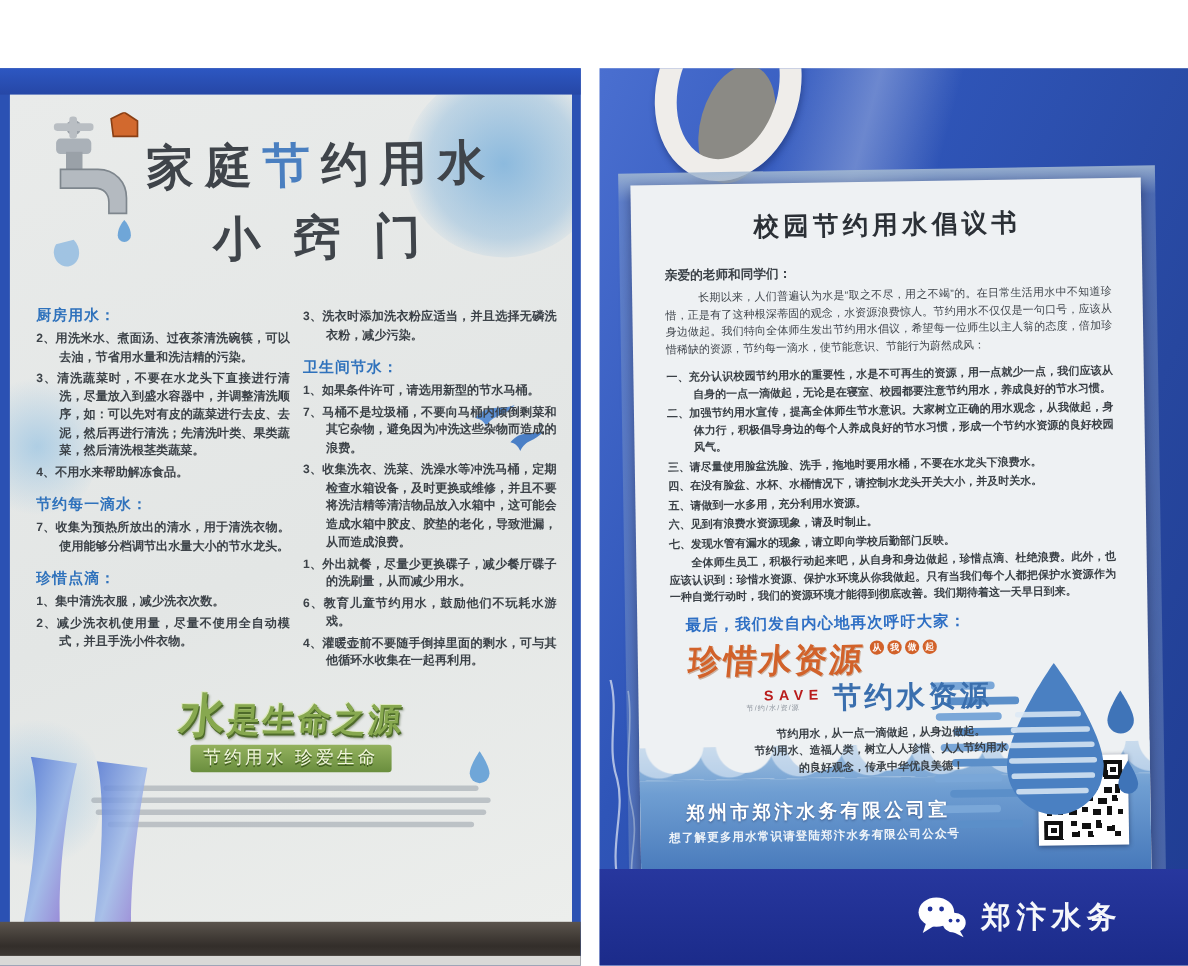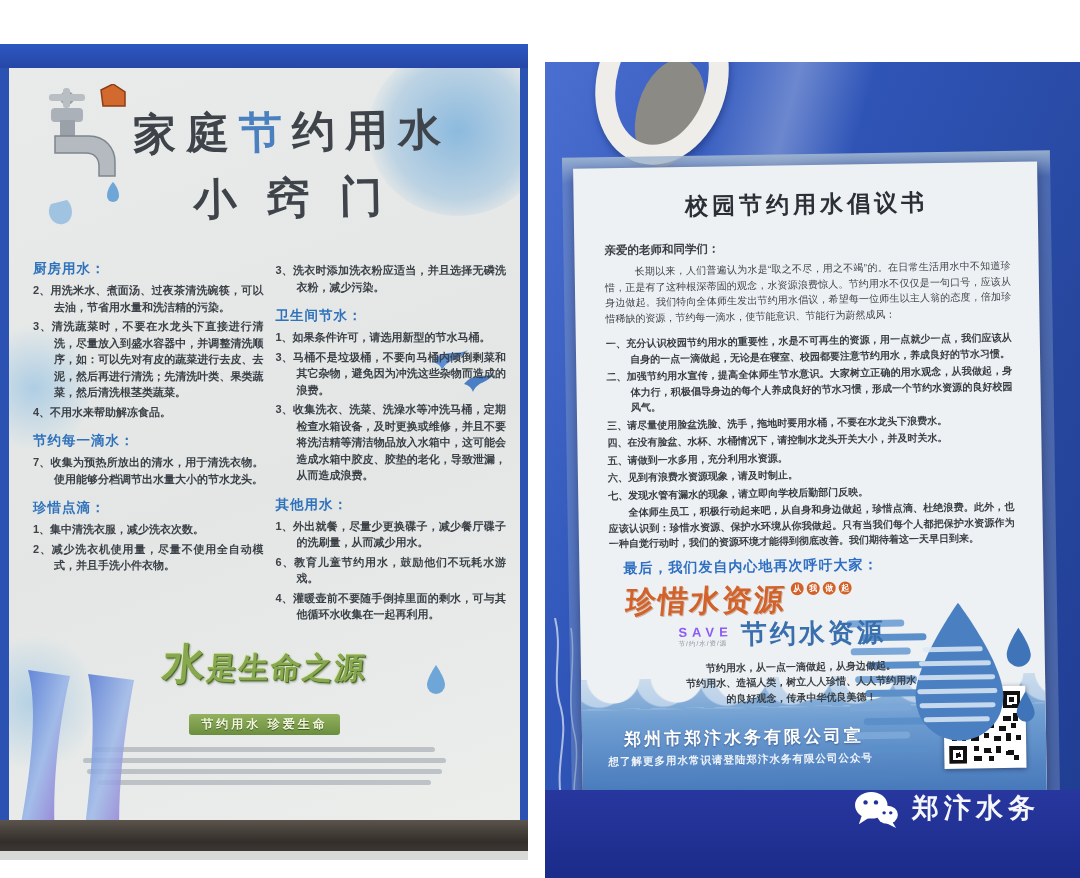--- a/index.html
+++ b/index.html
@@ -1,21 +1,21 @@
 <!DOCTYPE html>
 <html><head>
 <meta charset="utf-8">
 <style>
   html,body{margin:0;padding:0;background:#ffffff;}
   *{box-sizing:border-box;}
   body{font-family:"Liberation Sans","DejaVu Sans",sans-serif;}
   .canvas{position:relative;width:1080px;height:878px;background:#ffffff;overflow:hidden;}
 
   
-  .photo-left{position:absolute;left:0;top:44px;width:528px;height:816px;background:#2b51b3;overflow:hidden;}
+  .photo-left{position:absolute;left:0;top:62px;width:528px;height:816px;background:#2b51b3;overflow:hidden;}
   .lp-topbar{position:absolute;left:0;top:0;width:100%;height:24px;background:linear-gradient(180deg,#2d57c2,#2647a6);}
   .lp-paper{position:absolute;left:9px;right:8px;top:24px;height:754px;background:linear-gradient(160deg,#e9ebea 0%,#e3e6e5 55%,#eceeec 100%);overflow:hidden;}
   .lp-blob{position:absolute;right:-28px;top:-22px;width:180px;height:170px;border-radius:50%;
     background:radial-gradient(circle,rgba(110,170,218,.75) 0%,rgba(110,170,218,.35) 55%,rgba(110,170,218,0) 75%);}
   .lp-blob2{position:absolute;left:-30px;top:250px;width:110px;height:140px;border-radius:50%;
     background:radial-gradient(circle,rgba(120,180,225,.5),rgba(120,180,225,0) 70%);}
   .lp-blob3{position:absolute;left:-36px;top:560px;width:120px;height:150px;border-radius:50%;
     background:radial-gradient(circle,rgba(120,180,225,.45),rgba(120,180,225,0) 70%);}
   .lp-faucet{position:absolute;left:12px;top:16px;}
   .lp-birds{position:absolute;right:16px;top:272px;}
@@ -29,21 +29,21 @@
   .sec-heading{font-size:13.5px;font-weight:800;color:#2f72bc;letter-spacing:1px;margin:12px 0 4px;}
   .sec-items div, .cont-item{font-size:11px;line-height:1.5;font-weight:600;color:#3c4248;
     padding-left:1.9em;text-indent:-1.9em;margin-bottom:3px;text-align:justify;}
   .cont-item{margin-top:14px;}
   .lp-logo{position:relative;text-align:center;margin-top:10px;z-index:2;}
   .lp-logo .main{display:inline-block;font-size:30px;font-weight:900;color:#87a84f;transform:skewX(-5deg);
     letter-spacing:2px;text-shadow:1px 1px 0 #4e6b2a,-1px -1px 0 #dde8bf,2px 2px 2px rgba(40,60,20,.45);}
   .lp-logo .main .first{font-size:42px;}
   .lp-logo .sub{display:block;margin-top:-2px;}
   .lp-logo .sub span{display:inline-block;background:linear-gradient(180deg,#93b15e,#6a8e3e);color:#f3f7df;
-    font-size:12px;font-weight:700;letter-spacing:3px;padding:2px 12px;border-radius:3px;text-shadow:0 1px 0 #3f5a20;margin-top:24px;}
+    font-size:16px;font-weight:400;letter-spacing:3px;padding:2px 12px;border-radius:3px;text-shadow:0 1px 0 #3f5a20;}
   .fineprint{margin:12px auto 0;width:370px;}
   .fineprint .bar{height:5px;margin:6px auto;border-radius:3px;background:#99a1aa;opacity:.55;filter:blur(.4px);}
   .lp-hands{position:absolute;left:4px;bottom:10px;z-index:3;}
   .lp-drop{position:absolute;right:72px;top:596px;}
   .ground{position:absolute;left:0;right:0;bottom:0;height:40px;z-index:4;
     background:linear-gradient(180deg,#5b544d 0%,#332e2a 55%,#45413c 100%);}
   .ground-light{position:absolute;left:0;right:0;bottom:0;height:9px;background:#d9d9d7;z-index:5;}
 
   
   .photo-right{position:absolute;left:545px;top:62px;width:535px;height:816px;overflow:hidden;
@@ -67,43 +67,43 @@
   .rp-closing{font-size:10px;line-height:1.55;color:#3a4046;text-indent:2em;margin:2px 0 0;text-align:justify;font-weight:600;}
   .rp-appeal{color:#2e6fc4;font-weight:800;font-size:14px;margin:8px 0 0 14px;letter-spacing:1px;}
   .slogan{position:relative;margin-top:4px;padding-left:16px;z-index:3;}
   .slogan .row1 .orange{display:inline-block;font-size:30px;font-weight:900;color:#d2622a;
     transform:skewX(-6deg);letter-spacing:2px;text-shadow:1px 1px 0 rgba(140,60,10,.35);}
   .badges{display:inline-flex;gap:3px;vertical-align:18px;margin-left:5px;}
   .badges span{width:13px;height:13px;border-radius:50%;background:#d2622a;color:#fff;font-size:8px;
     line-height:13px;text-align:center;font-weight:700;}
   .slogan .row2{margin-top:-4px;padding-left:52px;display:flex;align-items:flex-end;}
   .save-wrap{display:inline-block;margin-right:8px;padding-bottom:4px;}
-  .save-label{font-size:13px;font-weight:800;letter-spacing:5px;color:#8b5cf6;display:block;}
+  .save-label{font-size:13px;font-weight:800;letter-spacing:5px;color:#b91c1c;display:block;margin-left:16px;}
   .save-sub{font-size:6.5px;color:#8b929b;letter-spacing:1px;display:block;}
   .slogan .blue{font-size:26px;font-weight:900;color:#3a6fae;letter-spacing:3px;}
   .dropart{position:absolute;right:8px;top:438px;z-index:2;}
   .rp-caption{margin-top:8px;width:320px;margin-left:30px;text-align:center;font-size:10px;font-weight:700;
     line-height:1.55;color:#3a4046;position:relative;z-index:3;}
   .waveband{position:absolute;left:0;right:0;bottom:0;height:118px;
     background:linear-gradient(180deg,#9dbede 0%,#6f9ed2 35%,#4678ba 100%);}
   .scallop2{position:absolute;top:0;left:-14px;right:0;height:30px;background-repeat:repeat-x;
     background-image:radial-gradient(circle at 32px 0px,rgba(255,255,255,.45) 0 27px,rgba(0,0,0,0) 28px);
     background-size:64px 30px;}
   .scallop1{position:absolute;top:-1px;left:0;right:0;height:30px;background-repeat:repeat-x;
     background-image:radial-gradient(circle at 32px -2px,#eef1f3 0 26px,rgba(0,0,0,0) 27px);
     background-size:64px 30px;}
   .band-publisher{margin:48px 0 0 42px;font-size:17px;letter-spacing:3px;color:#ffffff;font-weight:800;
     text-shadow:0 1px 2px rgba(0,0,40,.35);}
   .band-note{margin:4px 0 0 26px;font-size:10.5px;color:#eef3f8;font-weight:600;letter-spacing:1px;}
   .qr{position:absolute;right:20px;bottom:24px;width:82px;height:82px;background:#ffffff;padding:5px;
     box-shadow:0 1px 5px rgba(0,0,30,.45);}
   .lineart{position:absolute;left:2px;top:556px;opacity:.85;}
   .navy{position:absolute;left:0;right:0;bottom:0;height:88px;z-index:6;
-    background:linear-gradient(180deg,#27379e,#1b2b8a);display:flex;
-    justify-content:flex-end;padding-right:40px;gap:13px;}
+    background:linear-gradient(180deg,#27379e,#1b2b8a);display:flex;align-items:center;
+    justify-content:flex-end;padding-right:60px;gap:13px;}
   .wm-text{color:#f5f7fa;font-size:27px;font-weight:700;letter-spacing:5px;}
 </style>
 </head>
 <body>
 
 <div class="canvas">
 
   <div class="photo-left">
     <div class="lp-topbar"></div>
 
@@ -152,24 +152,23 @@
           <div class="sec-items">
               <div>1、集中清洗衣服，减少洗衣次数。</div>
               <div>2、减少洗衣机使用量，尽量不使用全自动模式，并且手洗小件衣物。</div>
             </div>
         </div>
         <div class="lp-col">
           <div class="cont-item">3、洗衣时添加洗衣粉应适当，并且选择无磷洗衣粉，减少污染。</div>
           <div class="sec-heading">卫生间节水：</div>
           <div class="sec-items">
               <div>1、如果条件许可，请选用新型的节水马桶。</div>
-              <div>3、马桶不是垃圾桶，不要向马桶内倾倒剩菜和其它杂物，避免因为冲洗这些杂物而造成的浪费。</div>
+              <div>7、马桶不是垃圾桶，不要向马桶内倾倒剩菜和其它杂物，避免因为冲洗这些杂物而造成的浪费。</div>
               <div>3、收集洗衣、洗菜、洗澡水等冲洗马桶，定期检查水箱设备，及时更换或维修，并且不要将洗洁精等清洁物品放入水箱中，这可能会造成水箱中胶皮、胶垫的老化，导致泄漏，从而造成浪费。</div>
             </div>
-          <div class="sec-heading">其他用水：</div>
           <div class="sec-items">
               <div>1、外出就餐，尽量少更换碟子，减少餐厅碟子的洗刷量，从而减少用水。</div>
               <div>6、教育儿童节约用水，鼓励他们不玩耗水游戏。</div>
               <div>4、灌暖壶前不要随手倒掉里面的剩水，可与其他循环水收集在一起再利用。</div>
             </div>
         </div>
       </div>
 
       <div class="lp-logo">
         <div class="main">

